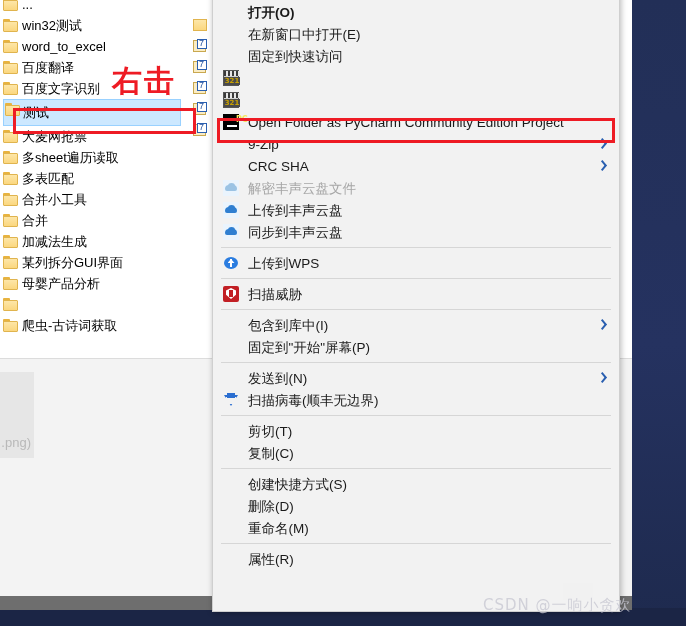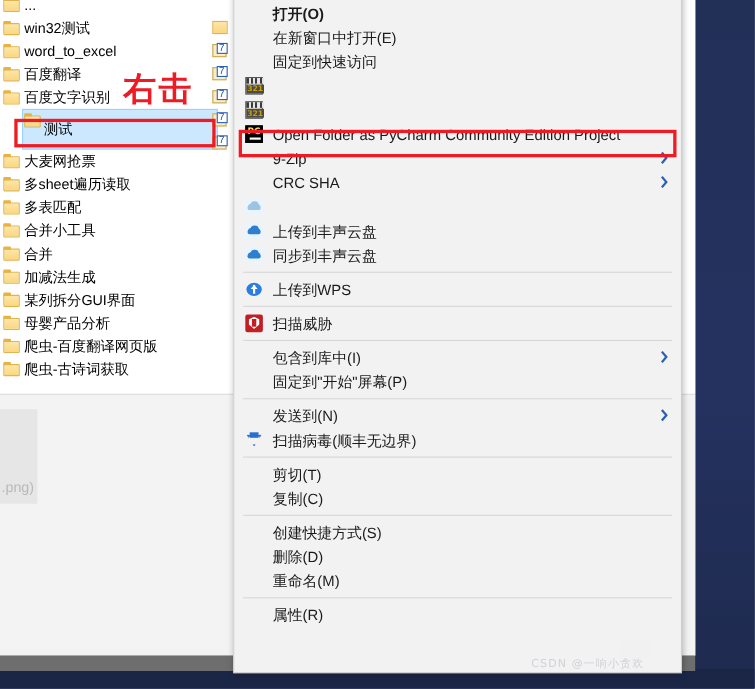--- a/index.html
+++ b/index.html
@@ -59,23 +59,23 @@
     position: relative; height: 21px;
     display: flex; align-items: center;
     padding-left: 22px;
     font-size: 13px; color: #000;
     white-space: nowrap;
   }
   .folder-row.selected {
     background: #cce8ff;
     border: 1px solid #99d1ff;
     width: 178px;
-    margin-left: 20px;
+    margin-left: 3px;
     padding-left: 19px;
-    height: 37px;
+    height: 27px;
   }
   .folder-icon {
     position: absolute; left: 3px; top: 4px;
     width: 15px; height: 13px;
   }
   .folder-row.selected .folder-icon { left: 1px; top: 3px; }
   .folder-icon .tab {
     position: absolute; left: 0; top: 0; width: 7px; height: 3px;
     background: #e8b33f; border-radius: 1px 1px 0 0;
   }
@@ -173,21 +173,21 @@
   .ico-mpc .num {
     position: absolute; left: 0; bottom: 0px; width: 16px;
     font-size: 7px; line-height: 8px; color: #c8a000; text-align: center;
     font-family: "DejaVu Sans", sans-serif; font-weight: bold;
     background: #4a4a4a;
   }
   .ico-pc {
     background: #000; border: 1px solid #000;
   }
   .ico-pc .t {
-    position: absolute; left: 1px; top: 1px; width: 14px; height: 8px;
+    position: absolute; left: 12px; top: 1px; width: 14px; height: 8px;
     color: #f5e65c; font-size: 8px; font-weight: bold; line-height: 8px;
     text-align: left; font-family: "DejaVu Sans", sans-serif;
   }
   .ico-pc .u {
     position: absolute; left: 3px; bottom: 2px; width: 10px; height: 2px;
     background: #ffffff;
   }
   .ico-cloud {
     background: #eaf4fd;
   }
@@ -233,21 +233,21 @@
     clip-path: polygon(0 0,100% 0,50% 100%);
   }
   .ico-virus .d2 {
     position: absolute; left: 4px; top: 1px; width: 8px; height: 5px;
     background: #2b6ed0;
   }
 
   
   .watermark {
     position: absolute; left: 483px; top: 596px;
-    font-size: 10px; color: #c8c8d2; opacity: .78;
+    font-size: 15px; color: #c8c8d2; opacity: .78;
     letter-spacing: 1px;
     white-space: nowrap;
     font-family: "DejaVu Sans", sans-serif;
   }
   .wm-patch {
     position: absolute; left: 563px; top: 583px; width: 30px; height: 17px;
     background: #f1f1f1;
   }
 </style>
 </head>
@@ -357,21 +357,20 @@
               <span class="tab"></span>
               <span class="body"></span>
             </span>
             <span class="folder-label">母婴产品分析</span>
           </div>
           <div class="folder-row">
             <span class="folder-icon">
               <span class="tab"></span>
               <span class="body"></span>
             </span>
-            <span class="folder-label">爬虫-百度翻译网页版</span>
           </div>
           <div class="folder-row">
             <span class="folder-icon">
               <span class="tab"></span>
               <span class="body"></span>
             </span>
             <span class="folder-label">爬虫-古诗词获取</span>
           </div>
         </div>
       <div class="arch-col" id="arch-col">
@@ -466,20 +465,21 @@
       </div>
       <div class="mi">
         <span class="label">CRC SHA</span>
         <span class="arrow"></span>
       </div>
       <div class="mi disabled">
         <span class="mico ico-cloud dim">
           <span class="c2"></span>
           <span class="c"></span>
         </span>
+        <span class="label">解密丰声云盘文件</span>
       </div>
       <div class="mi">
         <span class="mico ico-cloud">
           <span class="c2"></span>
           <span class="c"></span>
         </span>
         <span class="label">上传到丰声云盘</span>
       </div>
       <div class="mi">
         <span class="mico ico-cloud">

